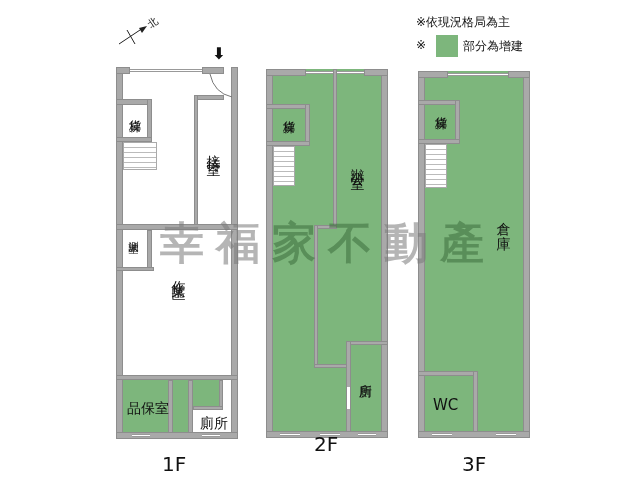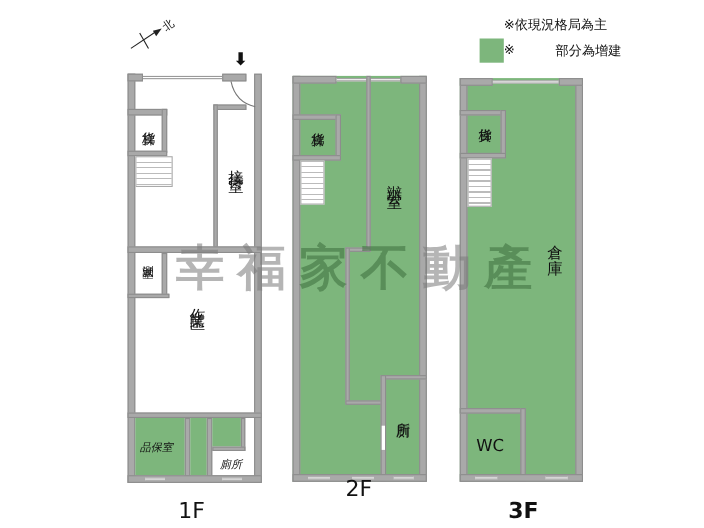--- a/index.html
+++ b/index.html
@@ -9,23 +9,23 @@
       font-family: "DejaVu Sans", "Liberation Sans", sans-serif;
       color: #111;
     }
     .abs { position: absolute; }
     .wall { position: absolute; background: #a9a9a9; border: 1px solid #8d8d8d; box-sizing: border-box; }
     .green { position: absolute; background: #7db67c; }
     .white { position: absolute; background: #ffffff; }
     .win { position: absolute; background: #fff; border-top: 1px solid #999; border-bottom: 1px solid #999; box-sizing: border-box; }
     .vlabel { position: absolute; font-size: 12px; line-height: 14px; writing-mode: vertical-rl; text-orientation: upright; letter-spacing: 1px; }
     .vlabel-big { position: absolute; font-size: 14px; line-height: 16px; writing-mode: vertical-rl; text-orientation: upright; letter-spacing: 4px; }
-    .hlabel { position: absolute; font-size: 10px; white-space: nowrap; font-style: italic; }
+    .hlabel { position: absolute; font-size: 14px; white-space: nowrap; }
     .floor-label { position: absolute; font-size: 20px; font-family: "DejaVu Sans", sans-serif; }
-    .legend { position: absolute; font-size: 12px; white-space: nowrap; margin-left: 42px; }
+    .legend { position: absolute; font-size: 12px; white-space: nowrap; }
     .stairs { position: absolute; background: #fff; border: 1px solid #aaa; box-sizing: border-box;
       background-image: repeating-linear-gradient(to bottom, #fff 0, #fff 4px, #bbb 4px, #bbb 5px); }
     .watermark { position: absolute; font-size: 44px; font-weight: bold; letter-spacing: 12px; white-space: nowrap; opacity: 0.55; color: #4a6a4a; }
     .wm-char { display: inline-block; }
   </style>
 </head>
 <body>
 
 <div class="legend" style="left:416px; top:14px;">※依現況格局為主</div>
 <div class="legend" style="left:416px; top:38px;">※</div>
@@ -139,17 +139,17 @@
   <div class="vlabel-big" style="left:78px; top:140px; letter-spacing:14px;">倉庫</div>
 
   <div class="wall" style="left:0; top:300px; width:60px; height:5px;"></div>
   <div class="wall" style="left:55px; top:300px; width:5px; height:67px;"></div>
   <div class="abs" style="left:15px; top:325px; font-size:15px;">WC</div>
 
   <div class="wall" style="left:0; top:360px; width:112px; height:7px;"></div>
   <div class="win" style="left:14px; top:362px; width:20px; height:3px;"></div>
   <div class="win" style="left:78px; top:362px; width:20px; height:3px;"></div>
 </div>
-<div class="floor-label" style="left:462px; top:452px;font-weight:bold;">3F</div>
+<div class="floor-label" style="left:462px; top:452px;">3F</div>
 
 <div class="watermark" style="left:160px; top:214px;">
   <span class="wm-char" style="color:#7a7a7a;">幸</span><span class="wm-char" style="color:#7a7a7a;">福</span><span class="wm-char" style="color:#3d6e3d;">家</span><span class="wm-char" style="color:#3d6e3d;">不</span><span class="wm-char" style="color:#7a7a7a;">動</span><span class="wm-char" style="color:#3d6e3d;">產</span>
 </div>
 
 </body></html>

